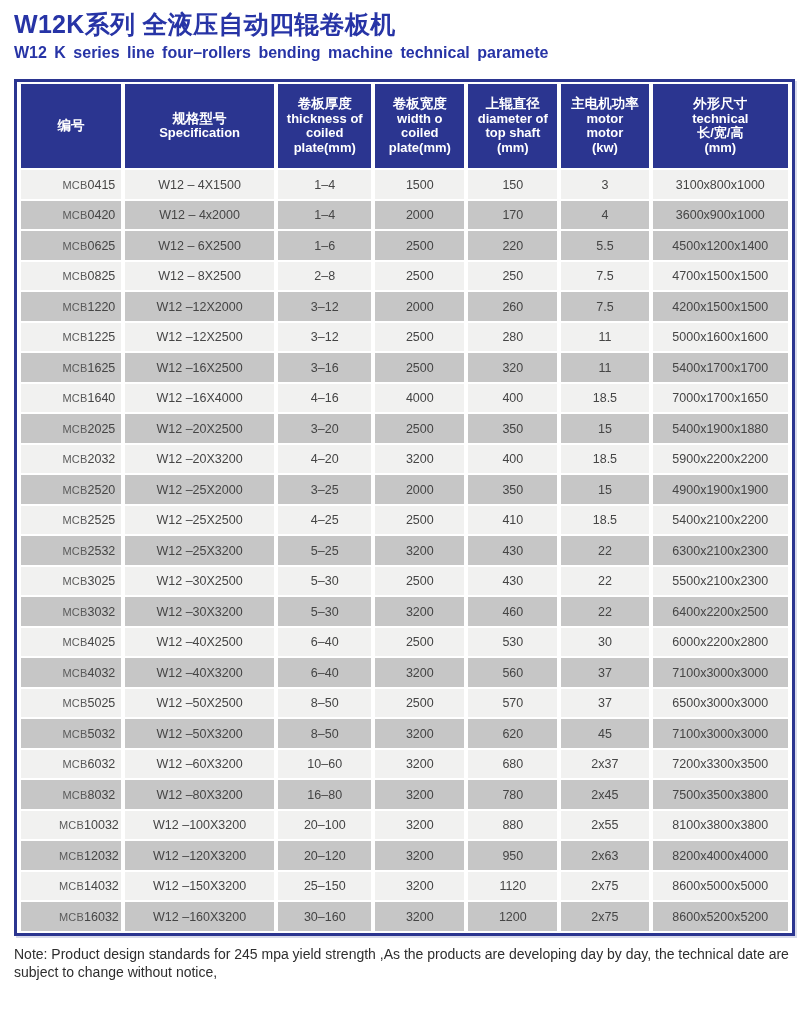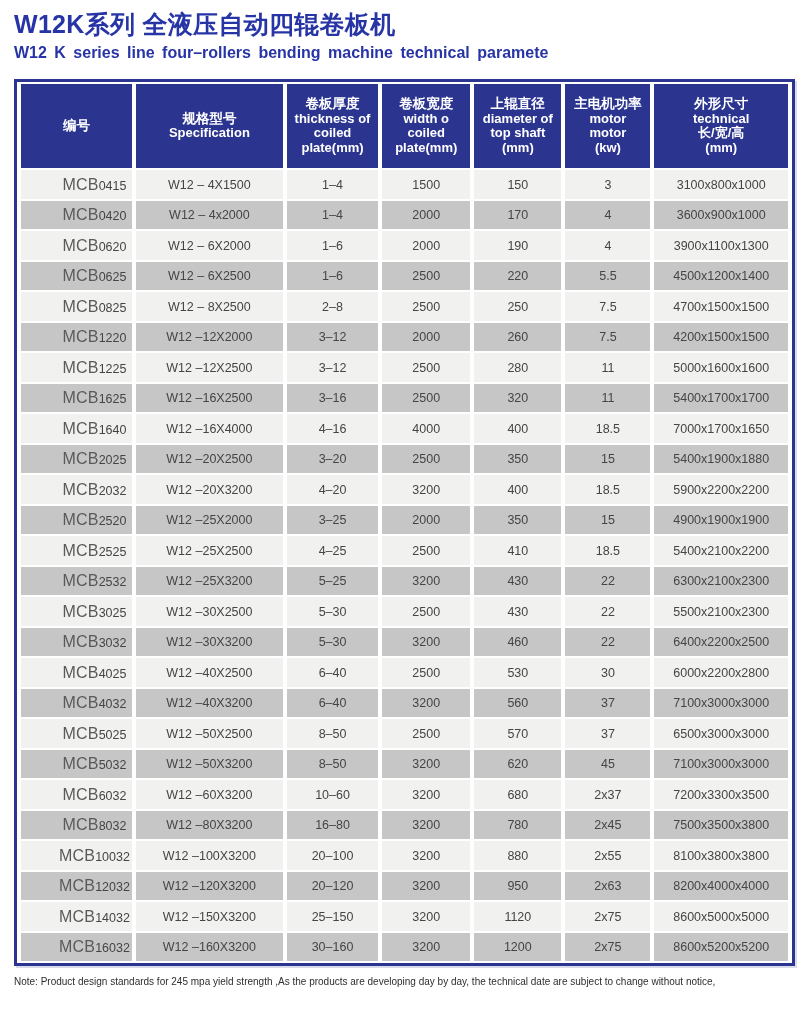--- a/index.html
+++ b/index.html
@@ -53,24 +53,24 @@
     height:28.5px;
     font-size:12.5px;
     color:var(--cell-text);
     text-align:center;
     vertical-align:middle;
     padding:0 2px;
     white-space:nowrap;
   }
   tr.odd td{background:var(--row-light);}
   tr.even td{background:var(--row-dark);}
-  td .mp{font-size:16px;color:#5a5a5a;letter-spacing:0.2px;margin-left:36px;}
+  td .mp{font-size:11px;color:#5a5a5a;letter-spacing:0.2px;margin-left:36px;}
   .notes{margin-top:9px;}
   .note-en{
-    font-size:10px;color:#2e2e2e;margin:0;line-height:1.3;
+    font-size:14px;color:#2e2e2e;margin:0;line-height:1.3;
   }
 </style>
 </head>
 <body>
 
 <div class="page">
   <h1 class="title">W12K系列 全液压自动四辊卷板机</h1>
   <p class="subtitle">W12 K series line four–rollers bending machine technical paramete</p>
 
   <table class="spec">
@@ -136,29 +136,20 @@
         </tr>
         <tr class="even">
           <td><span class="mp">MCB</span>0420</td>
           <td>W12 – 4x2000</td>
           <td>1–4</td>
           <td>2000</td>
           <td>170</td>
           <td>4</td>
           <td>3600x900x1000</td>
         </tr>
-        <tr class="odd">
-          <td><span class="mp">MCB</span>0620</td>
-          <td>W12 – 6X2000</td>
-          <td>1–6</td>
-          <td>2000</td>
-          <td>190</td>
-          <td>4</td>
-          <td>3900x1100x1300</td>
-        </tr>
         <tr class="even">
           <td><span class="mp">MCB</span>0625</td>
           <td>W12 – 6X2500</td>
           <td>1–6</td>
           <td>2500</td>
           <td>220</td>
           <td>5.5</td>
           <td>4500x1200x1400</td>
         </tr>
         <tr class="odd">

